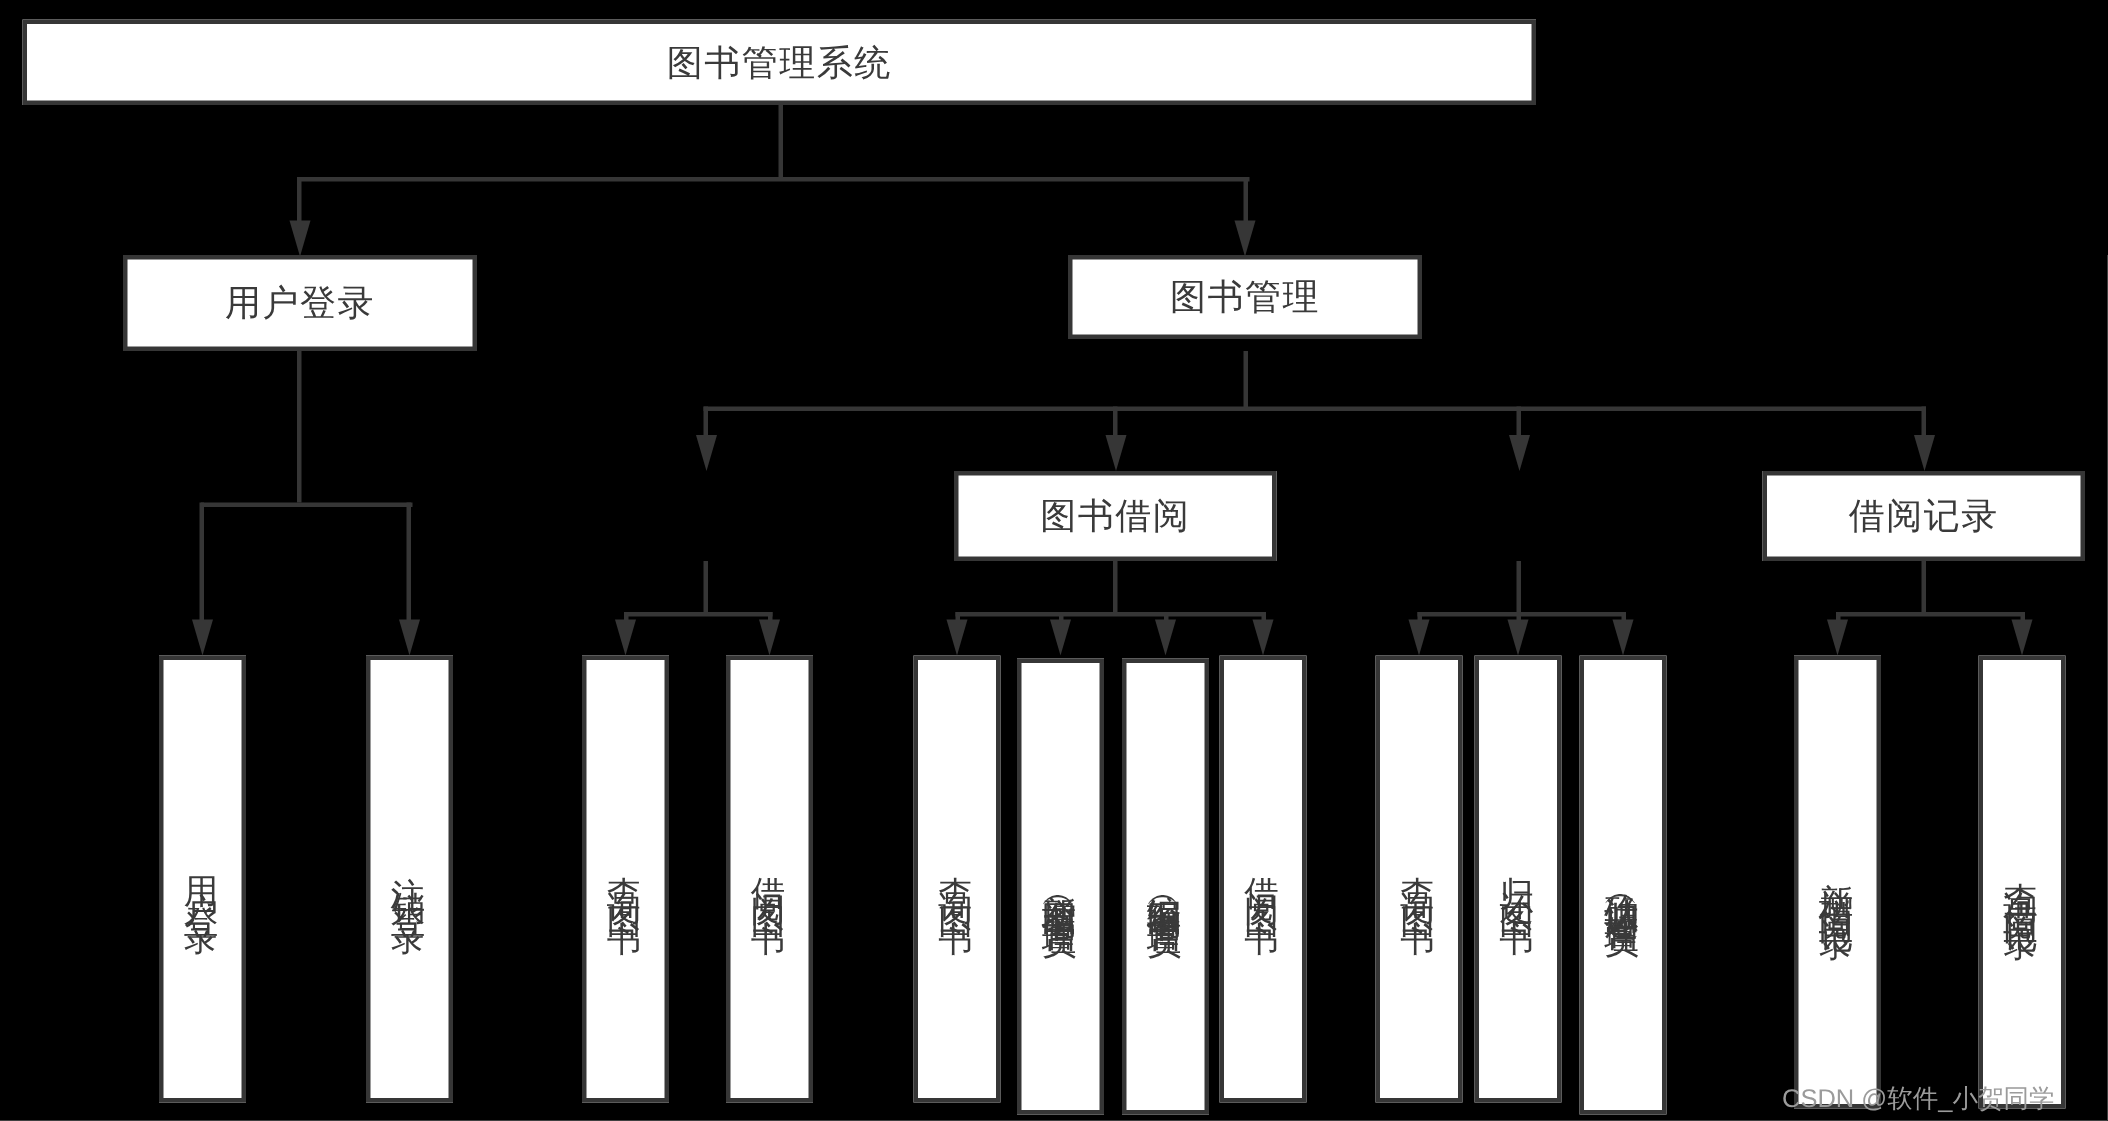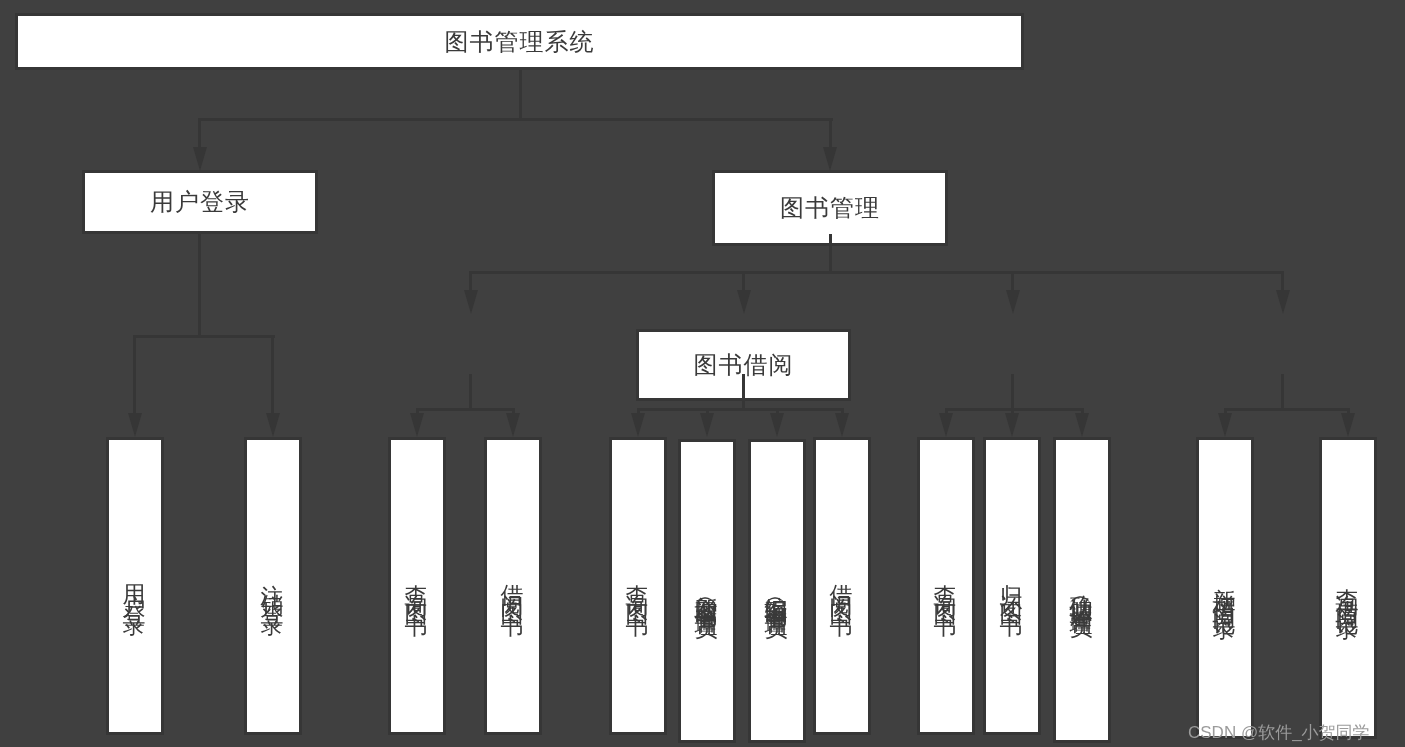--- a/index.html
+++ b/index.html
@@ -4,21 +4,21 @@
 <style>
   html, body { margin: 0; padding: 0; }
   body {
     font-family: "Liberation Sans", "DejaVu Sans", sans-serif;
     background: #ffffff;
   }
   #canvas {
     position: relative;
     width: 1405px;
     height: 747px;
-    background: #404040;
+    background: #000000;
     overflow: hidden;
   }
   .box {
     position: absolute;
     box-sizing: border-box;
     border: 3px solid #363636;
     background: #ffffff;
     display: flex;
     align-items: center;
     justify-content: center;
@@ -62,30 +62,33 @@
 <div id="canvas">
 
   <div class="box hbox" style="left:15px; top:13px; width:1009px; height:57px;">
     <span>图书管理系统</span>
   </div>
 
   <div class="box hbox" style="left:82px; top:170px; width:236px; height:64px;">
     <span>用户登录</span>
   </div>
 
-  <div class="box hbox" style="left:712px; top:170px; width:236px; height:76px;">
+  <div class="box hbox" style="left:712px; top:170px; width:236px; height:56px;">
     <span>图书管理</span>
   </div>
 
 
-  <div class="box hbox" style="left:636px; top:329px; width:215px; height:72px;">
+  <div class="box hbox" style="left:636px; top:314px; width:215px; height:60px;">
     <span>图书借阅</span>
   </div>
 
 
+  <div class="box hbox" style="left:1175px; top:314px; width:215px; height:60px;">
+    <span>借阅记录</span>
+  </div>
 
   <div class="box vbox v-short" style="left:106px; top:437px; width:58px; height:298px;">
     <span class="vtext">用户登录</span>
   </div>
 
   <div class="box vbox v-short" style="left:244px; top:437px; width:58px; height:298px;">
     <span class="vtext">注销登录</span>
   </div>
 
   <div class="box vbox v-short" style="left:388px; top:437px; width:58px; height:298px;">

